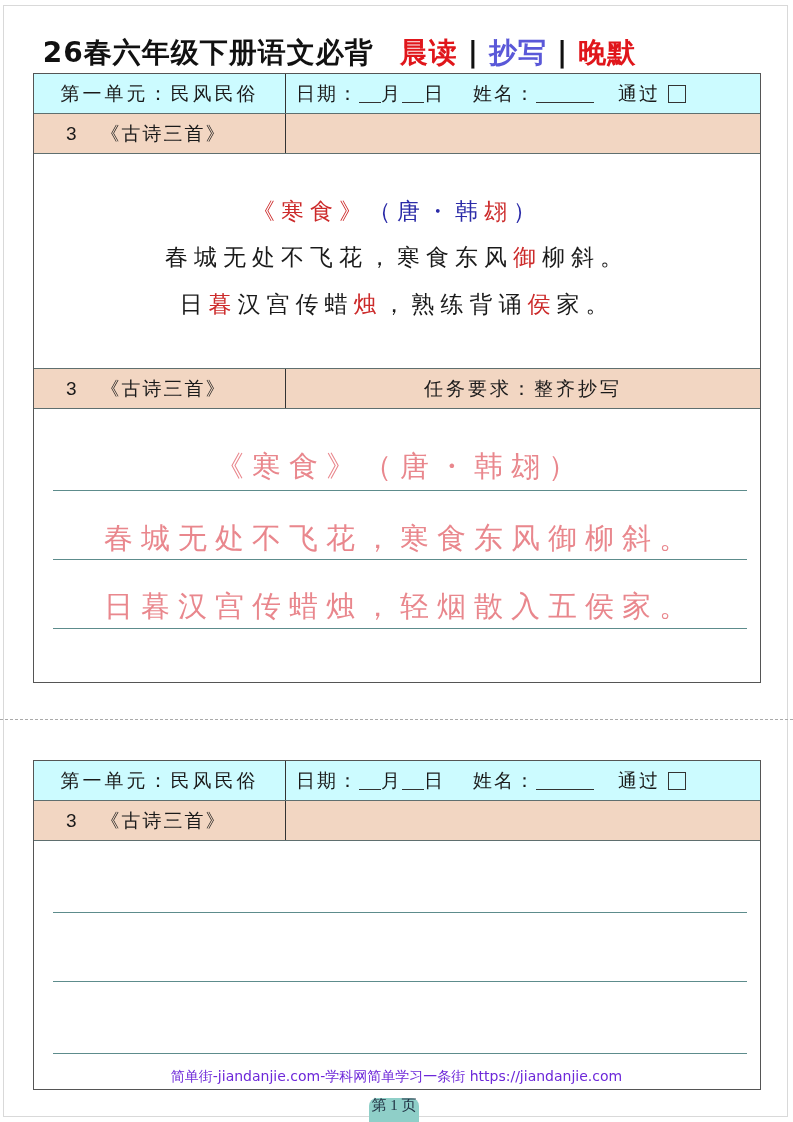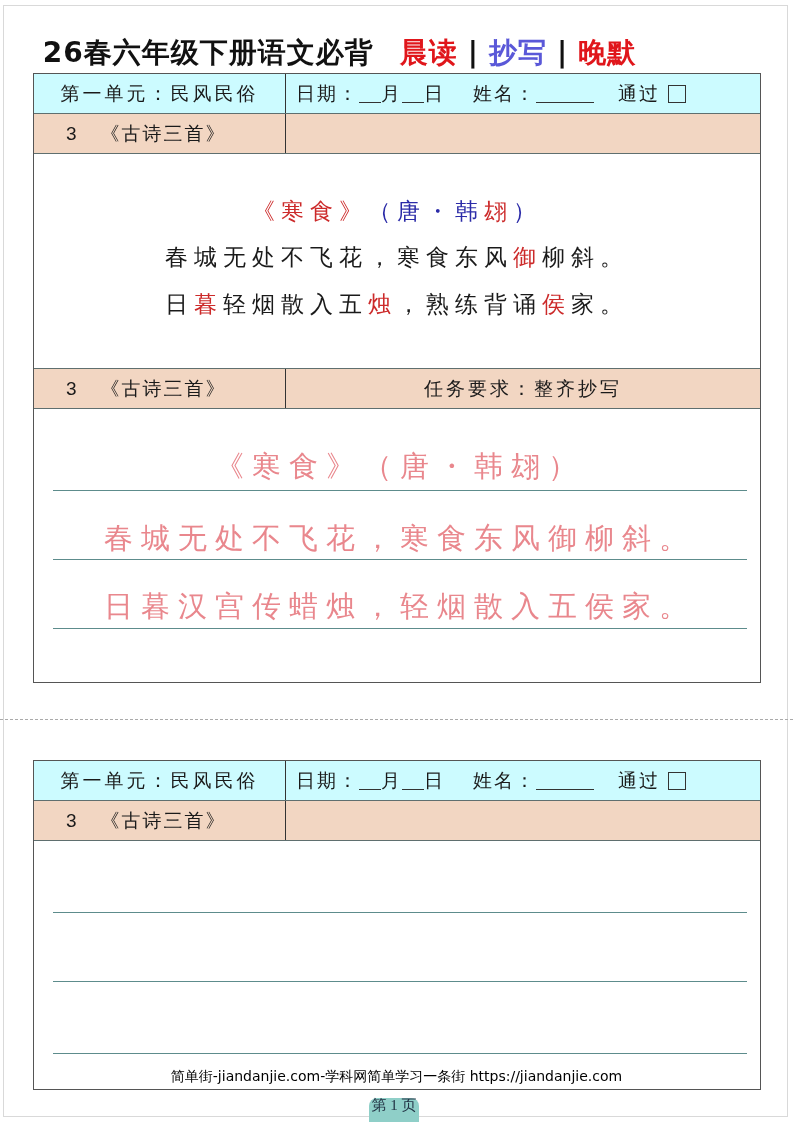--- a/index.html
+++ b/index.html
@@ -54,21 +54,21 @@
     color: #e9878d; font-size: 29px; letter-spacing: 8px; white-space: nowrap;
   }
   .rule { position: absolute; left: 19px; width: 694px; height: 0; border-top: 1.5px solid #5d8c8c; }
 
   .dash-sep {
     position: absolute; left: 0; top: 719px; width: 793px; height: 0;
     border-top: 1.5px dashed #aaaaaa;
   }
   .footer-text {
     position: absolute; left: 0; top: 1068px; width: 793px; text-align: center;
-    font-family: "DejaVu Sans", "Liberation Sans", sans-serif; font-size: 14px; color: #000000;
+    font-family: "DejaVu Sans", "Liberation Sans", sans-serif; font-size: 14px; color: #6d28d9;
   }
   .page-badge {
     position: absolute; left: 369px; top: 1098px; width: 50px; height: 32px; border-radius: 8px;
     background: #8fcfc8; font-size: 15px; text-align: center; line-height: 15px; color: #234;
     font-family: Liberation Serif, serif;
   }
 </style>
 </head>
 <body>
 
@@ -103,21 +103,21 @@
   </div>
 
   <div class="poem" style="height:215px; box-sizing:border-box; padding-top:42px; border-bottom:1px solid #5f6f6f;">
     <div class="ptitle">
       <span class="name">《寒食》</span><span class="meta">（唐・韩</span><span class="hl">翃</span><span class="meta">）</span>
     </div>
     <div class="line" style="margin-top:16px;">
       <span>春城无处不飞花，寒食东风</span><span class="hl">御</span><span>柳斜。</span>
     </div>
     <div class="line" style="margin-top:17px;">
-      <span>日</span><span class="hl">暮</span><span>轻烟散入五</span><span class="hl">烛</span><span>，熟练背诵</span><span class="hl">侯</span><span>家。</span>
+      <span>日</span><span class="hl">暮</span><span>汉宫传蜡</span><span class="hl">烛</span><span>，熟练背诵</span><span class="hl">侯</span><span>家。</span>
     </div>
   </div>
 
   <div class="row task">
     <div class="c1">
         <span class="num">3</span>
         <span>《古诗三首》</span>
       </div>
     <div class="c2">任务要求：整齐抄写</div>
   </div>

